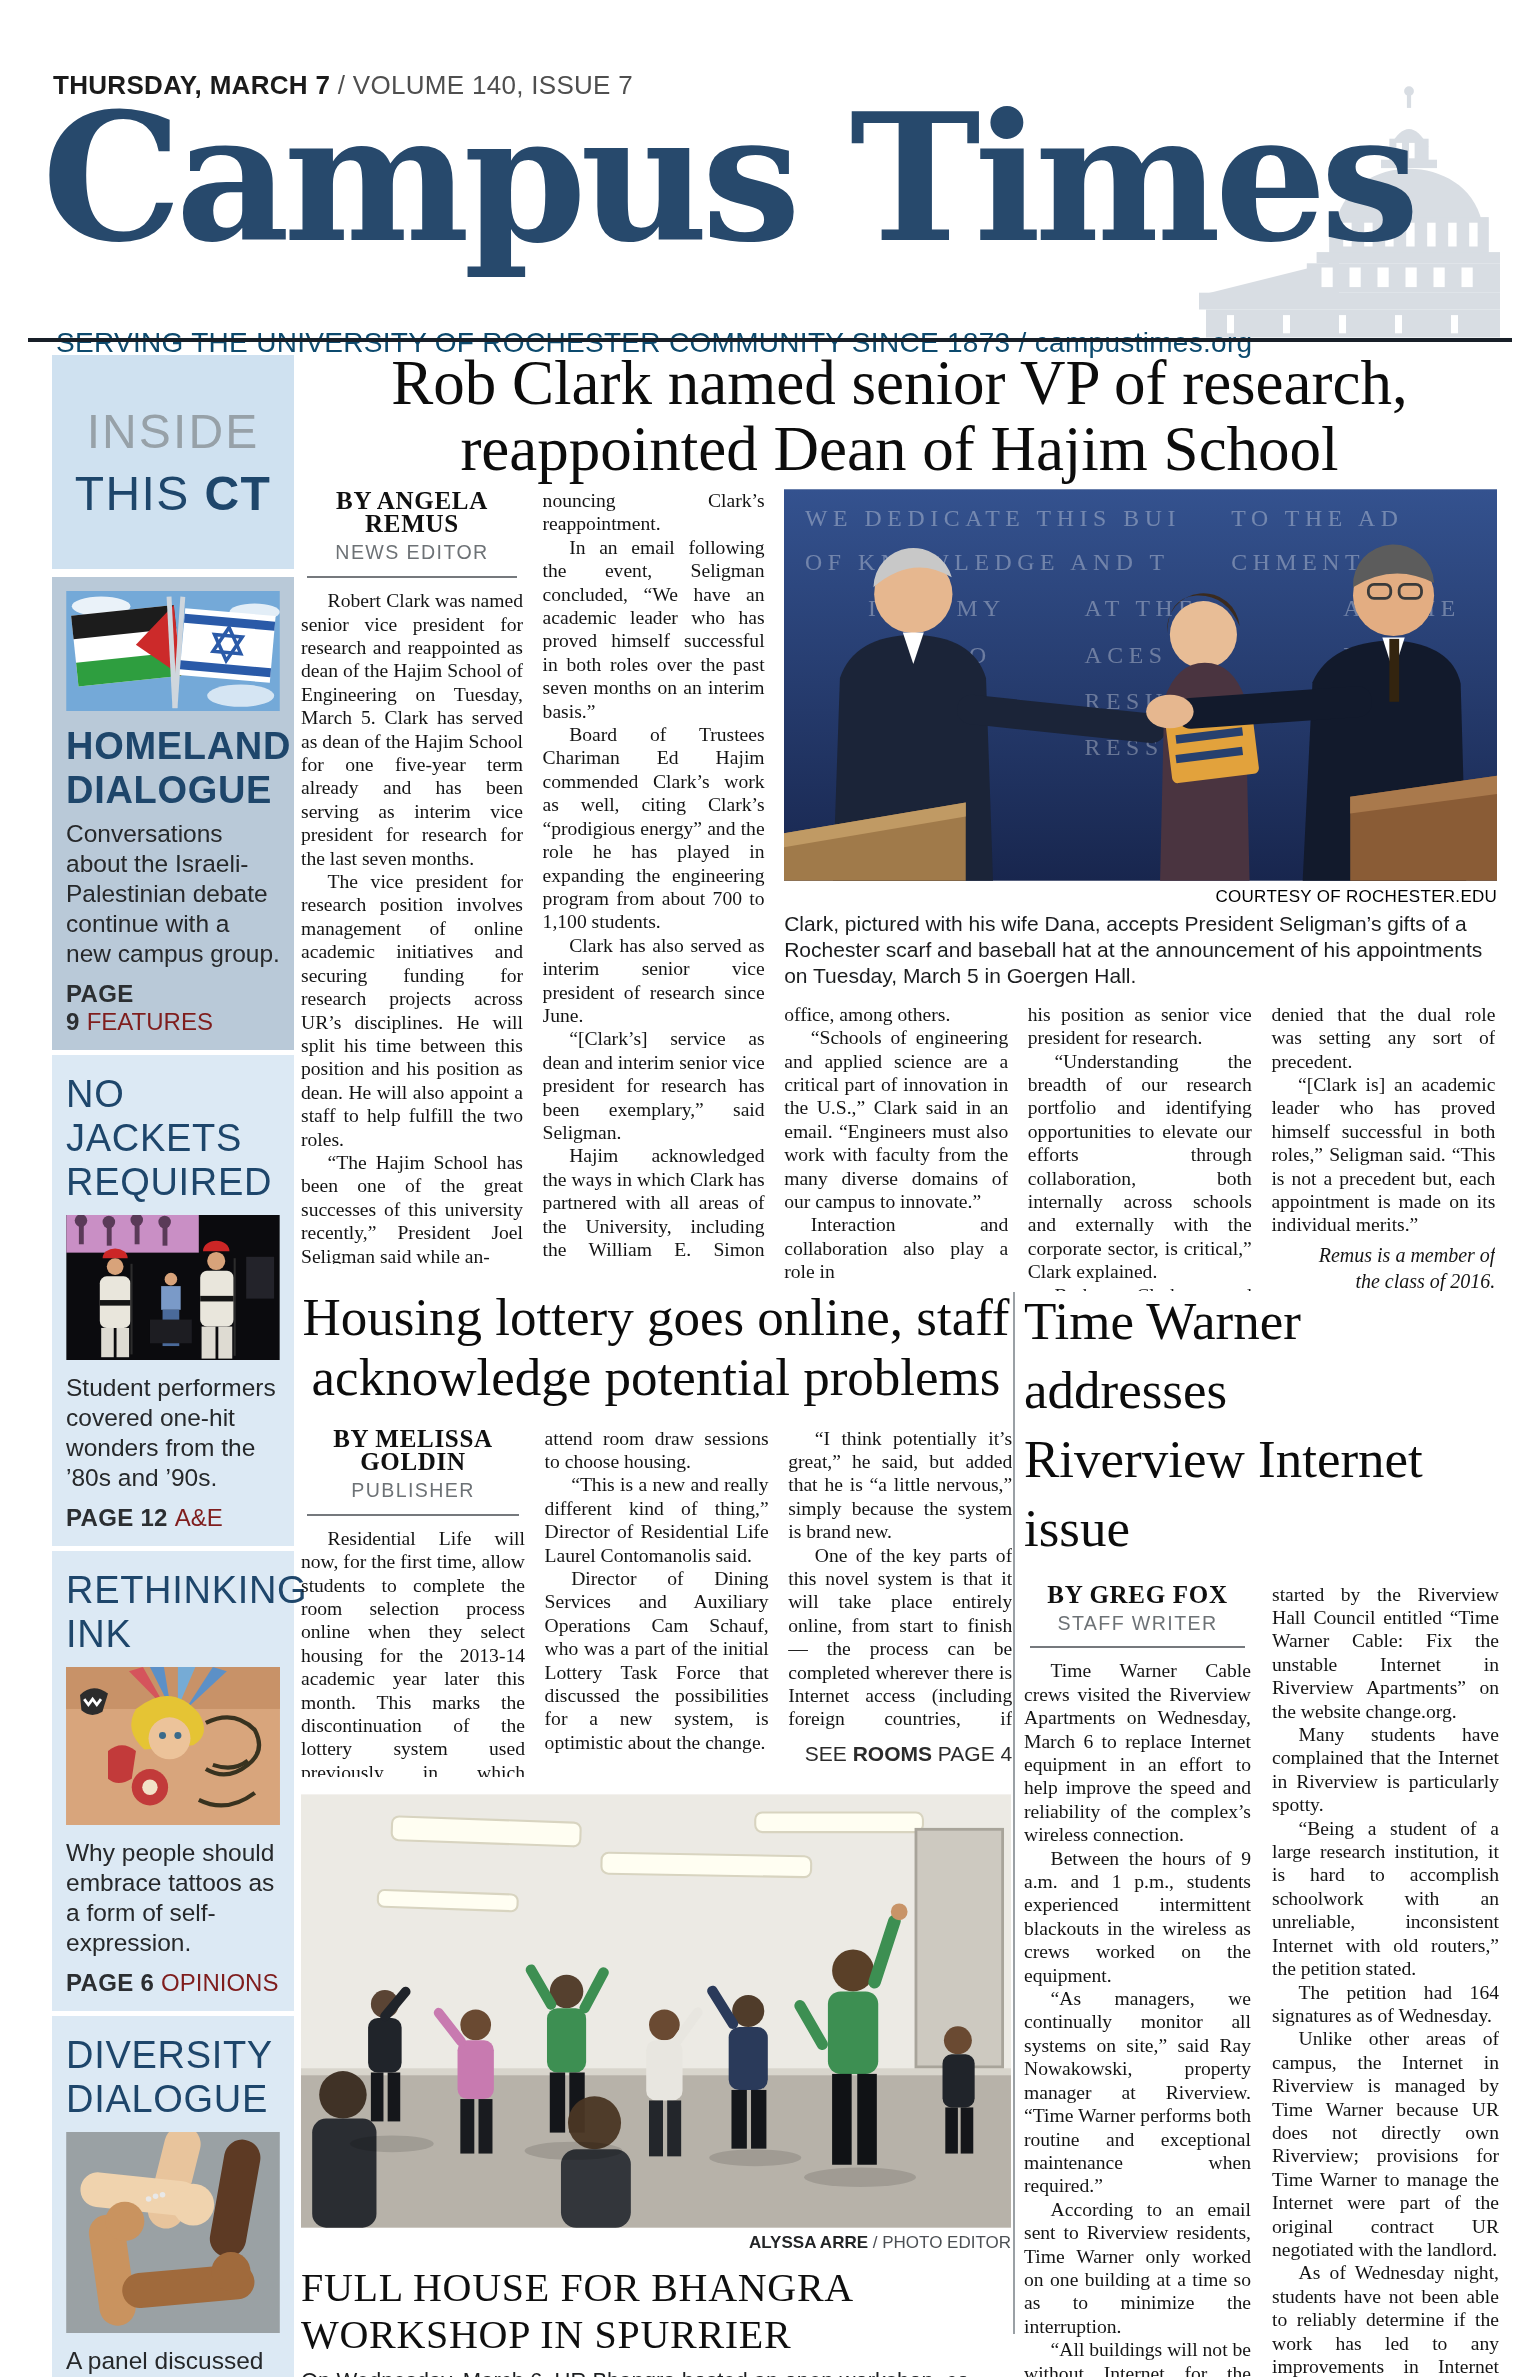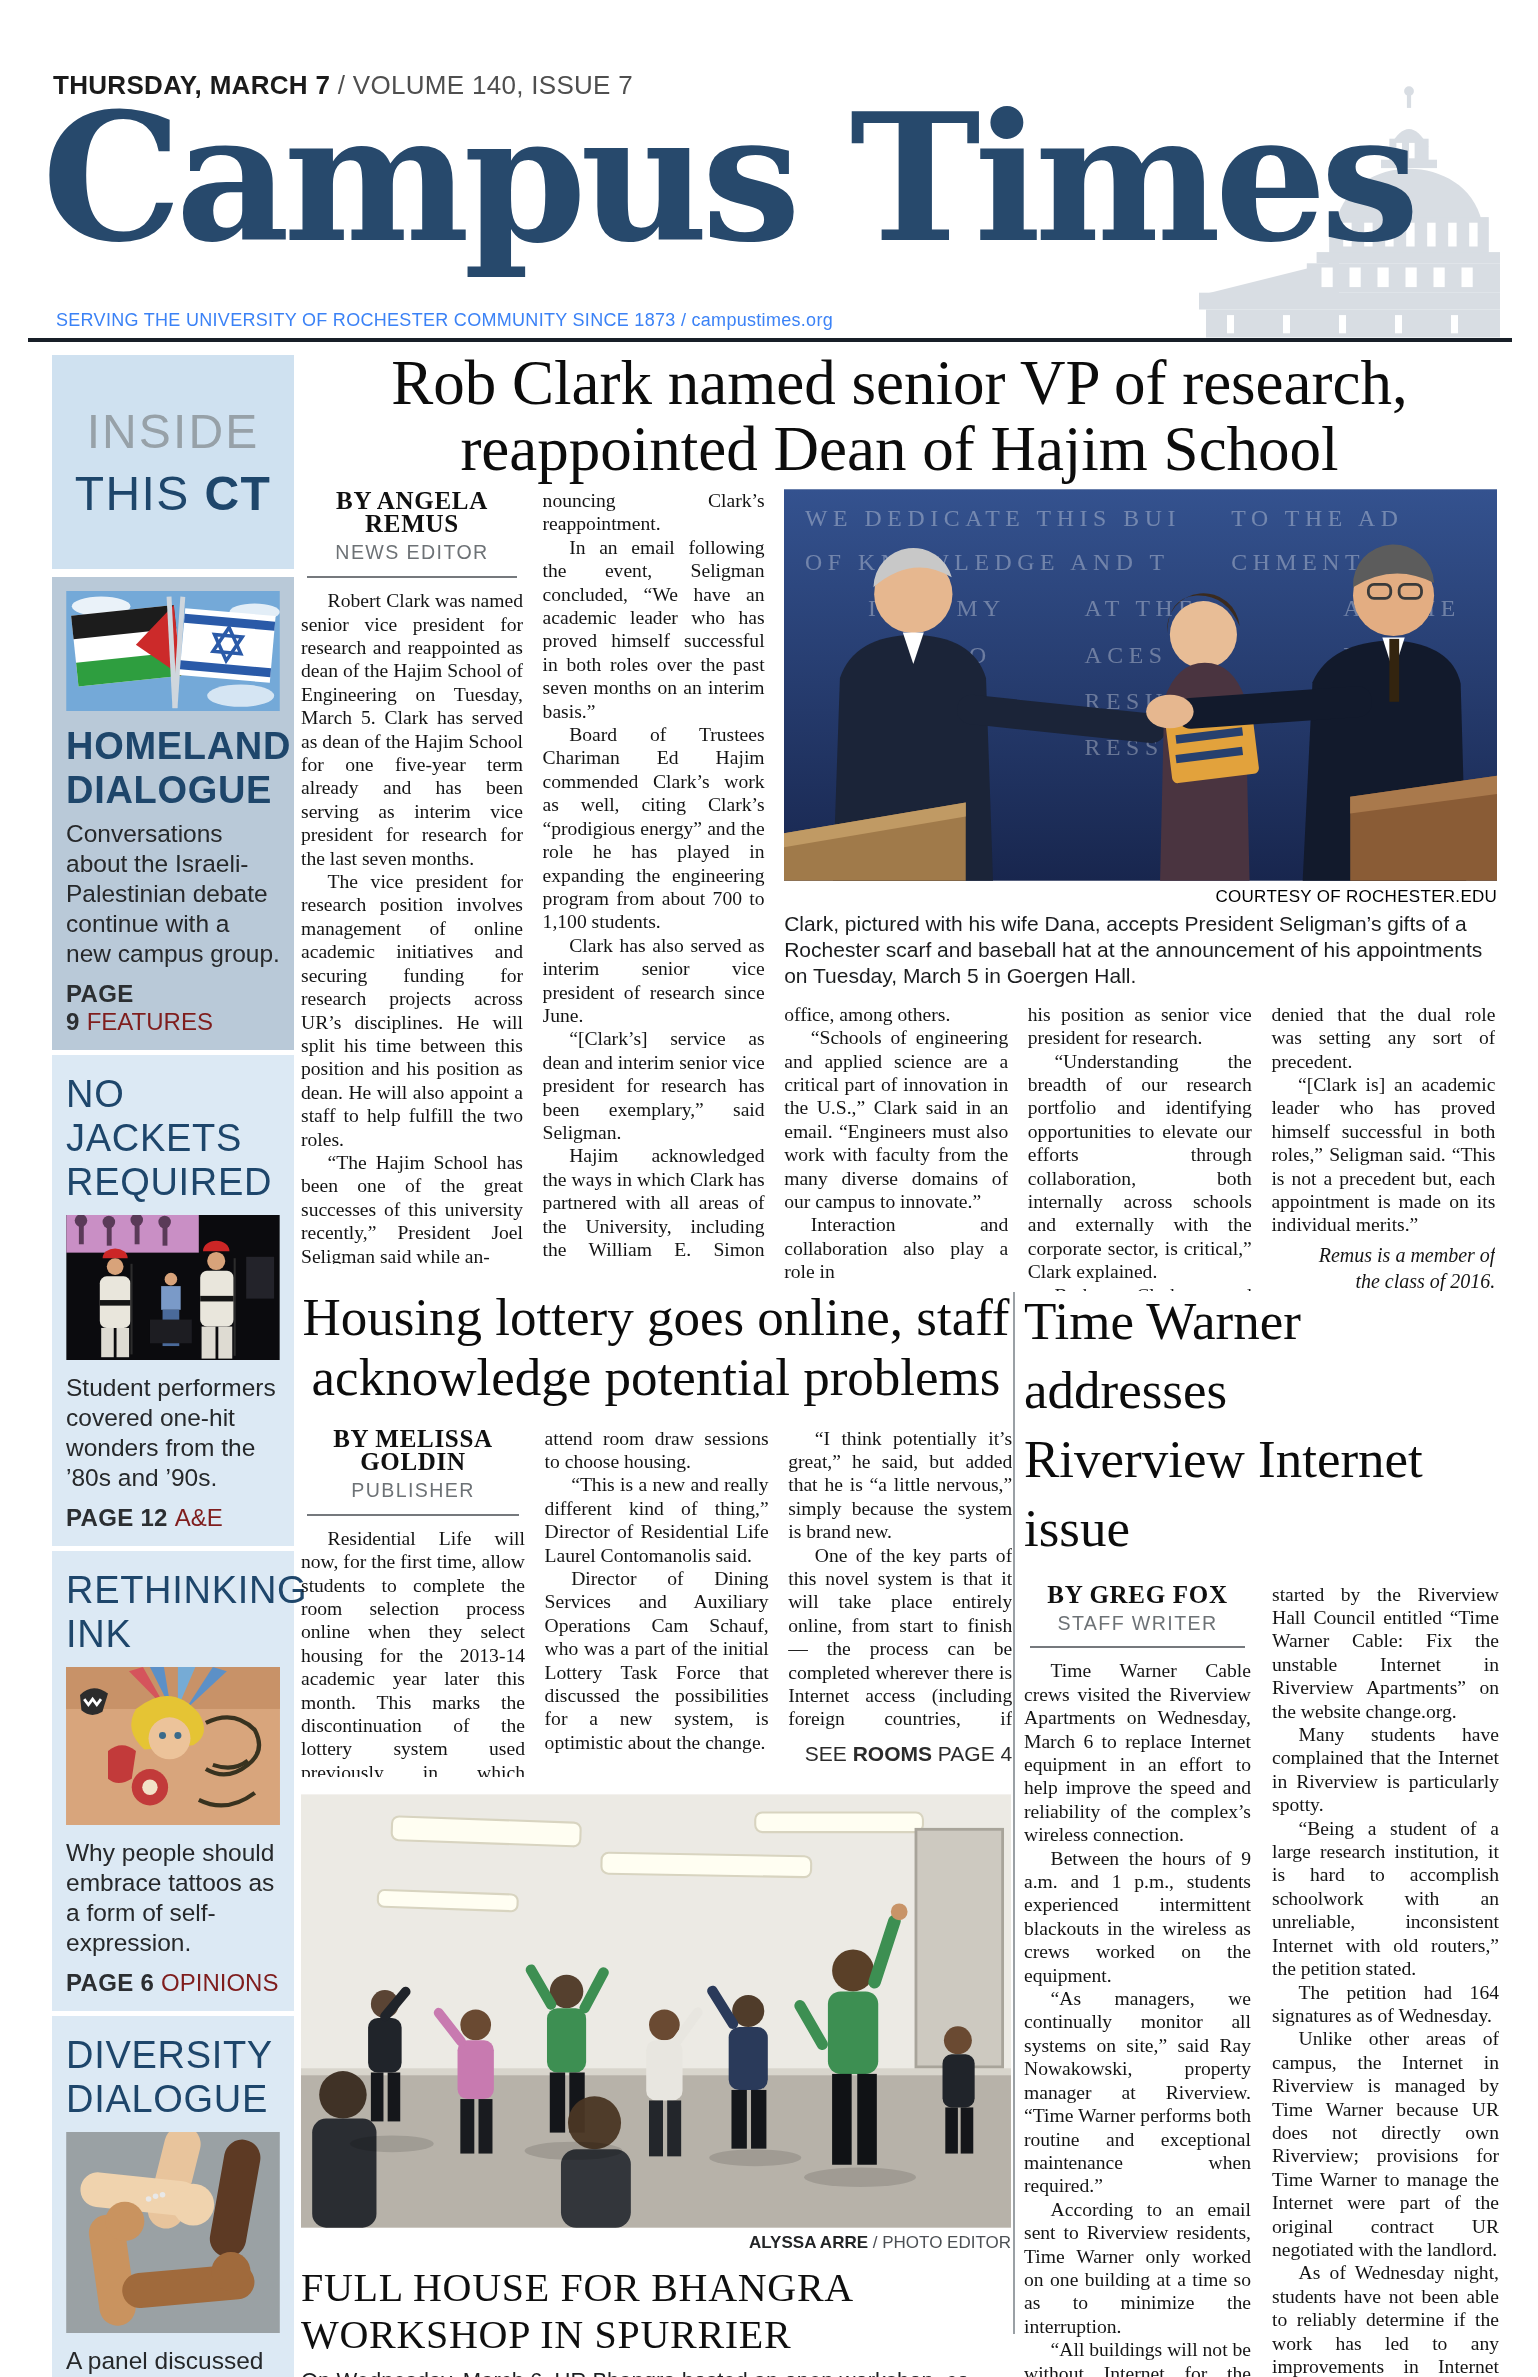--- a/index.html
+++ b/index.html
@@ -6,21 +6,21 @@
   html,body { margin:0; padding:0; background:#ffffff; }
   .page { position:relative; width:1538px; height:2377px; background:#ffffff;
           font-family:"Liberation Sans", sans-serif; overflow:hidden; }
 
   
   .dateline { position:absolute; left:53px; top:70px; font-size:26px; color:#4f4f4f; letter-spacing:0.3px; }
   .dateline b { color:#1b1b1b; }
   .masthead-title { position:absolute; left:42px; top:67px; font-family:"DejaVu Serif", serif;
                     font-weight:bold; font-size:176px; line-height:224px; color:#27496c; letter-spacing:-6.3px; z-index:2; }
   .dome { position:absolute; right:38px; top:84px; z-index:1; }
-  .tagline { position:absolute; left:56px; top:310px; font-size:18px; color:#3b82f6; letter-spacing:0.3px; z-index:3; }
+  .tagline { position:absolute; left:56px; top:327px; font-size:28px; color:#0c4a6e; letter-spacing:0.3px; z-index:3; }
   .top-rule { position:absolute; left:28px; top:338px; width:1484px; height:4.2px; background:#181f28; z-index:4; }
 
   
   .sidebar { position:absolute; left:52px; top:355px; width:242px; }
   .inside-box { background:#cfe1f0; height:214px; margin-bottom:8.4px; display:flex; flex-direction:column;
                 justify-content:center; align-items:center; }
   .inside-line1 { font-size:48px; color:#97a1a8; letter-spacing:2.1px; }
   .inside-line2 { font-size:48px; color:#1e466b; letter-spacing:1.4px; margin-top:7px; }
   .inside-line2 .ct { font-weight:bold; }
   .panel { background:#dce9f4; padding:17px 14px 14px; margin-bottom:5px; }

